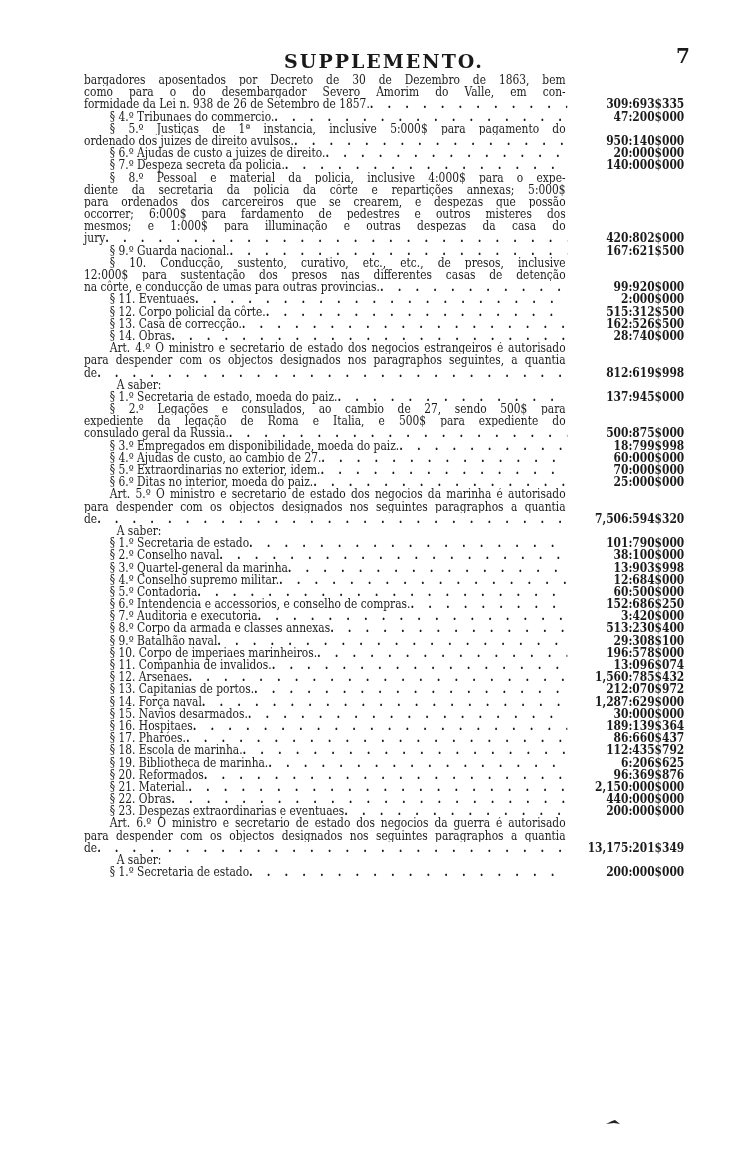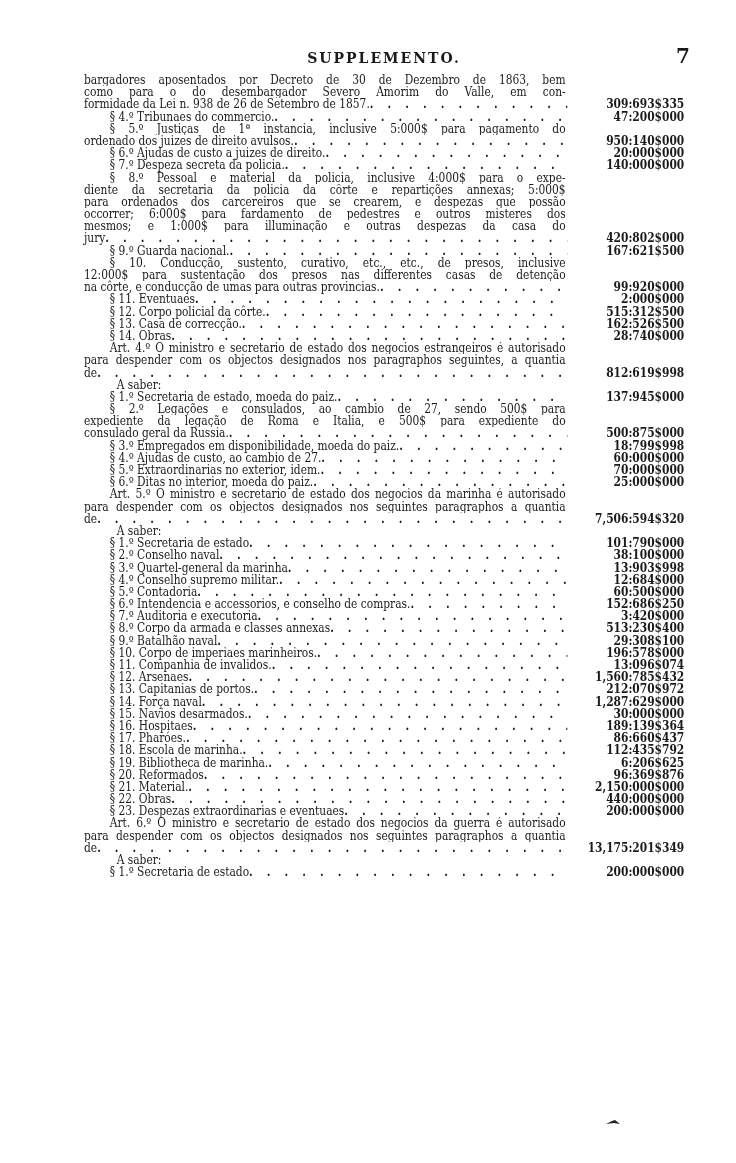--- a/index.html
+++ b/index.html
@@ -1,21 +1,21 @@
 <!DOCTYPE html>
 <html><head>
 <meta charset="utf-8">
 <style>
   html, body { margin: 0; padding: 0; background: #ffffff; }
   body { width: 736px; height: 1163px; position: relative; overflow: hidden;
          font-family: "DejaVu Serif", serif; color: #1a1a1a; }
   .page { position: absolute; left: 84px; top: 48px; width: 600px; }
   .header { position: relative; height: 26px; }
   .running-title { position: absolute; left: 0; right: 0; text-align: center; top: 2px;
-    font-family: "DejaVu Serif", serif; font-weight: bold; font-size: 14px; letter-spacing: 2px; }
+    font-family: "DejaVu Serif", serif; font-weight: bold; font-size: 19px; letter-spacing: 2px; }
   .page-number { position: absolute; right: -6px; top: -4px; font-family: "DejaVu Serif", serif;
     font-weight: bold; font-size: 20px; }
   .body { font-size: 12.4px; line-height: 12.2px; font-family: "DejaVu Serif", serif;
     transform: scaleX(0.86); transform-origin: left top; width: 698px; }
   .line { position: relative; white-space: nowrap; height: 12.2px; }
   .ind { padding-left: 30px; }
   .ind2 { padding-left: 38px; }
   .entry { display: flex; height: 12.2px; white-space: nowrap; }
   .entry .label { flex: 0 0 auto; }
   .entry .dots { flex: 1 1 auto; overflow: hidden; letter-spacing: 6px; font-weight: bold; }

